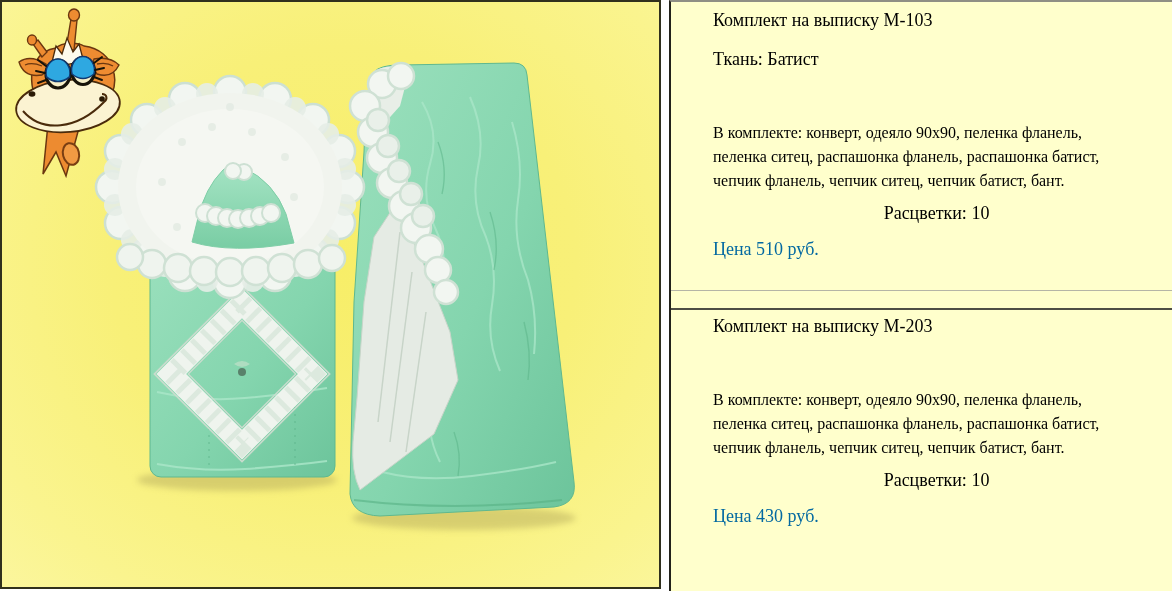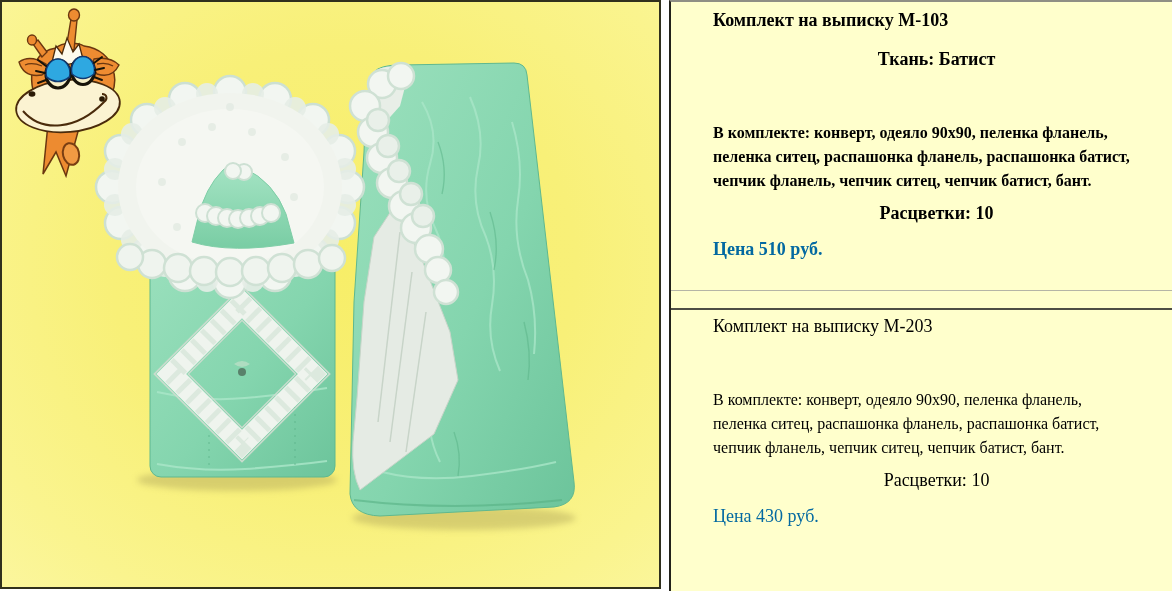--- a/index.html
+++ b/index.html
@@ -12,24 +12,24 @@
     border:2px solid #30301d;
     background:radial-gradient(ellipse at 52% 45%, #f7ee68 0%, #f8f078 48%, #faf48e 82%, #fbf69d 100%);
   }
   .left-cell svg{position:absolute;left:0;top:0;}
   .right-col{
     position:absolute;left:669px;top:0;width:503px;height:591px;box-sizing:border-box;
     border-left:2px solid #22221a;border-top:2px solid #8f8f84;
     background:#ffffcc;
   }
   .card{box-sizing:border-box;padding:6px 12px 0 42px;}
-  .card.first{height:289px;border-bottom:1px solid #b5b5a6;font-weight:bold;}
+  .card.first{height:289px;border-bottom:1px solid #b5b5a6;}
   .card.second{margin-top:17px;border-top:2px solid #4e4e44;padding-top:4px;height:289px;}
   .card p{margin:0;font-size:18px;line-height:24px;}
-  .fabric{margin-top:15px !important;text-align:center;}
+  .fabric{margin-top:15px !important;}
   .desc{margin-top:50px;font-size:16px;line-height:24px;}
   .desc div{white-space:nowrap;}
   .colors{margin-top:8px !important;text-align:center;}
   .price{margin-top:12px !important;color:#0369a1;}
 </style>
 </head>
 <body>
 
 <div class="page">
 

